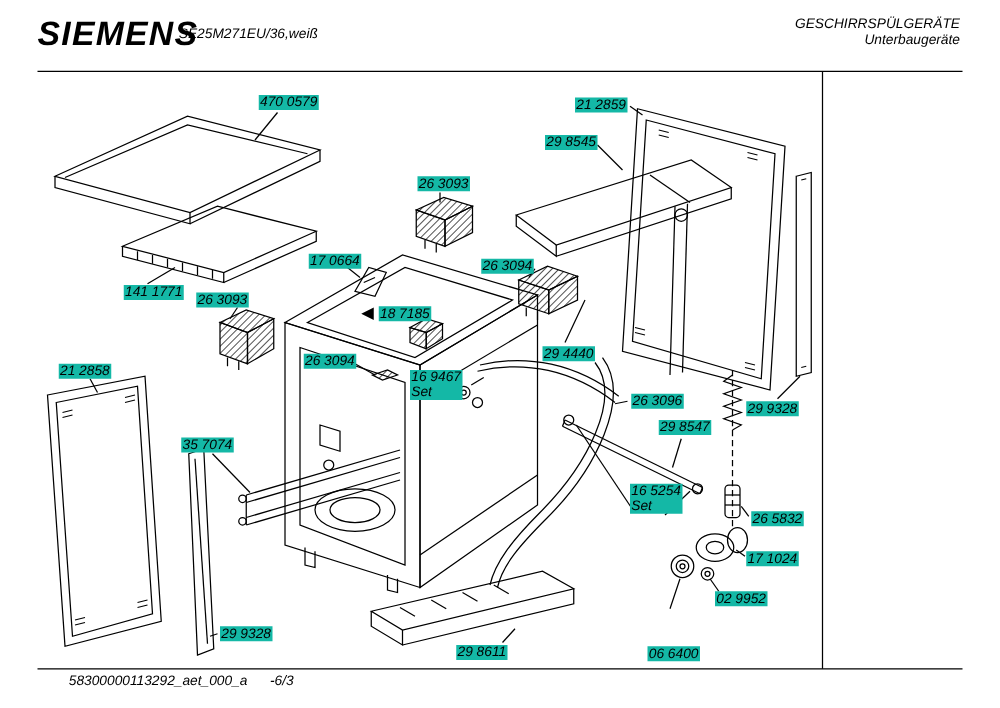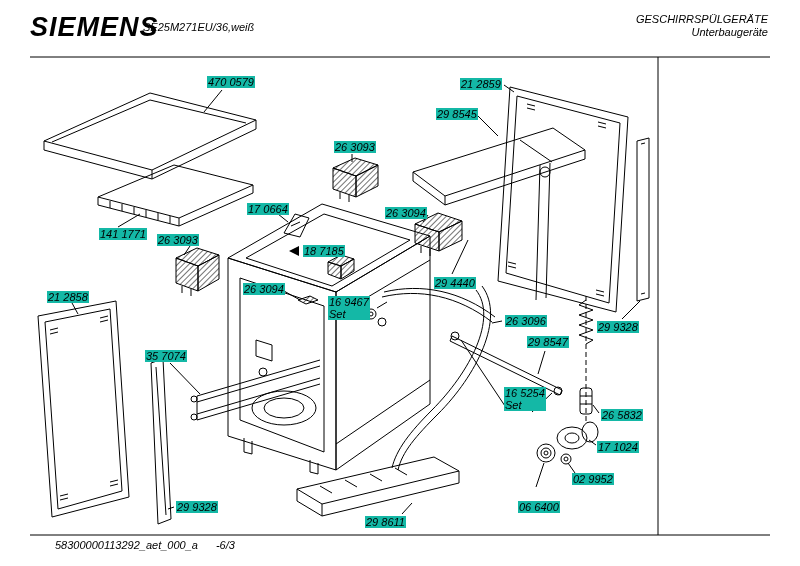--- a/index.html
+++ b/index.html
@@ -289,21 +289,21 @@
   <div class="plabel" style="left:597px;top:321px">29 9328</div>
   <div class="plabel" style="left:527px;top:336px">29 8547</div>
   <div class="plabel" style="left:145px;top:350px">35 7074</div>
   <div class="plabel" style="left:504px;top:387px">
     <span class="blk">16 5254</span>
     <span class="blk">Set</span>
   </div>
   <div class="plabel" style="left:601px;top:409px">26 5832</div>
   <div class="plabel" style="left:597px;top:441px">17 1024</div>
   <div class="plabel" style="left:572px;top:473px">02 9952</div>
-  <div class="plabel" style="left:518px;top:501px">06 6400</div>
+  <div class="plabel" style="left:518px;top:517px">06 6400</div>
   <div class="plabel" style="left:176px;top:501px">29 9328</div>
   <div class="plabel" style="left:365px;top:516px">29 8611</div>
 
   <div class="footer">
     <span>58300000113292_aet_000_a</span>
     <span>-6/3</span>
   </div>
 
 </div>
 

